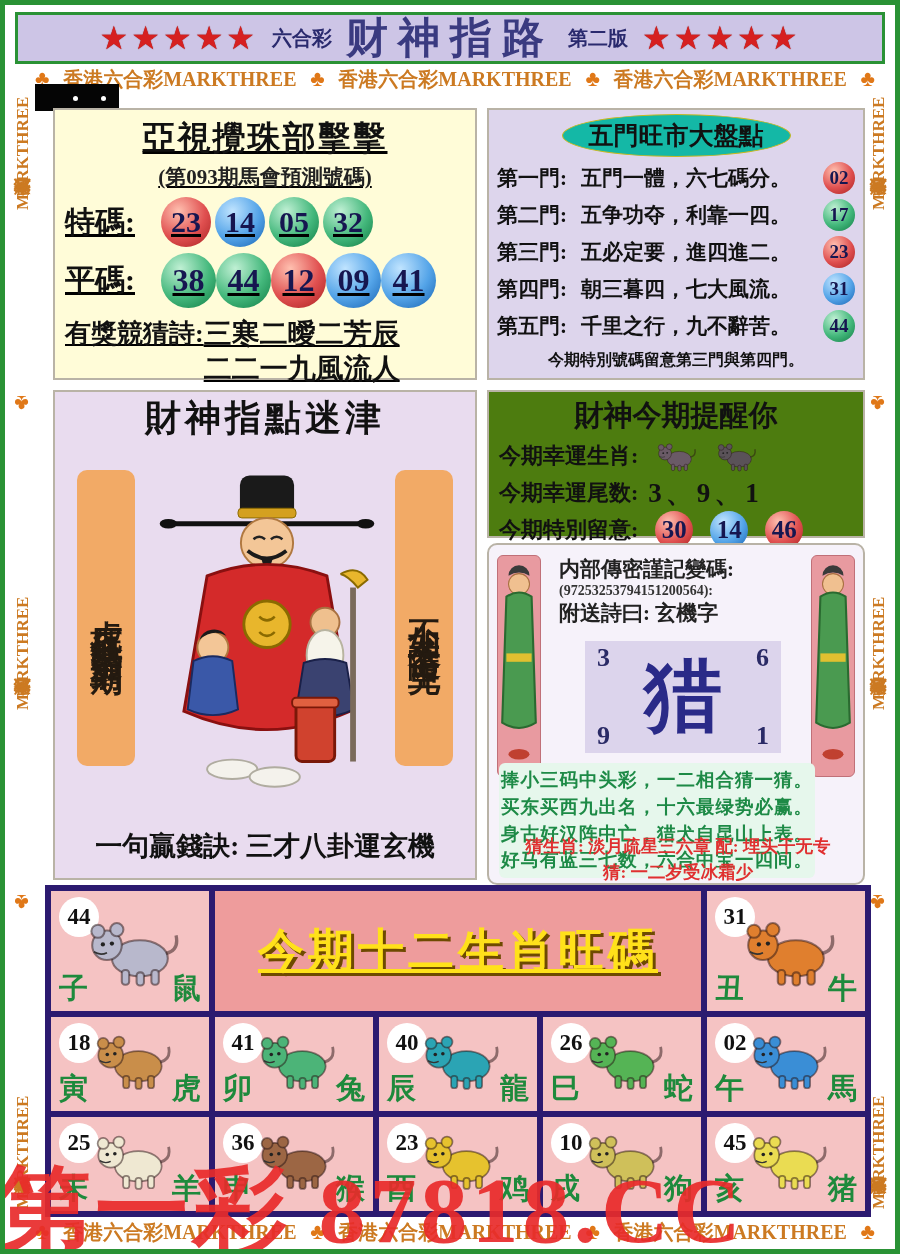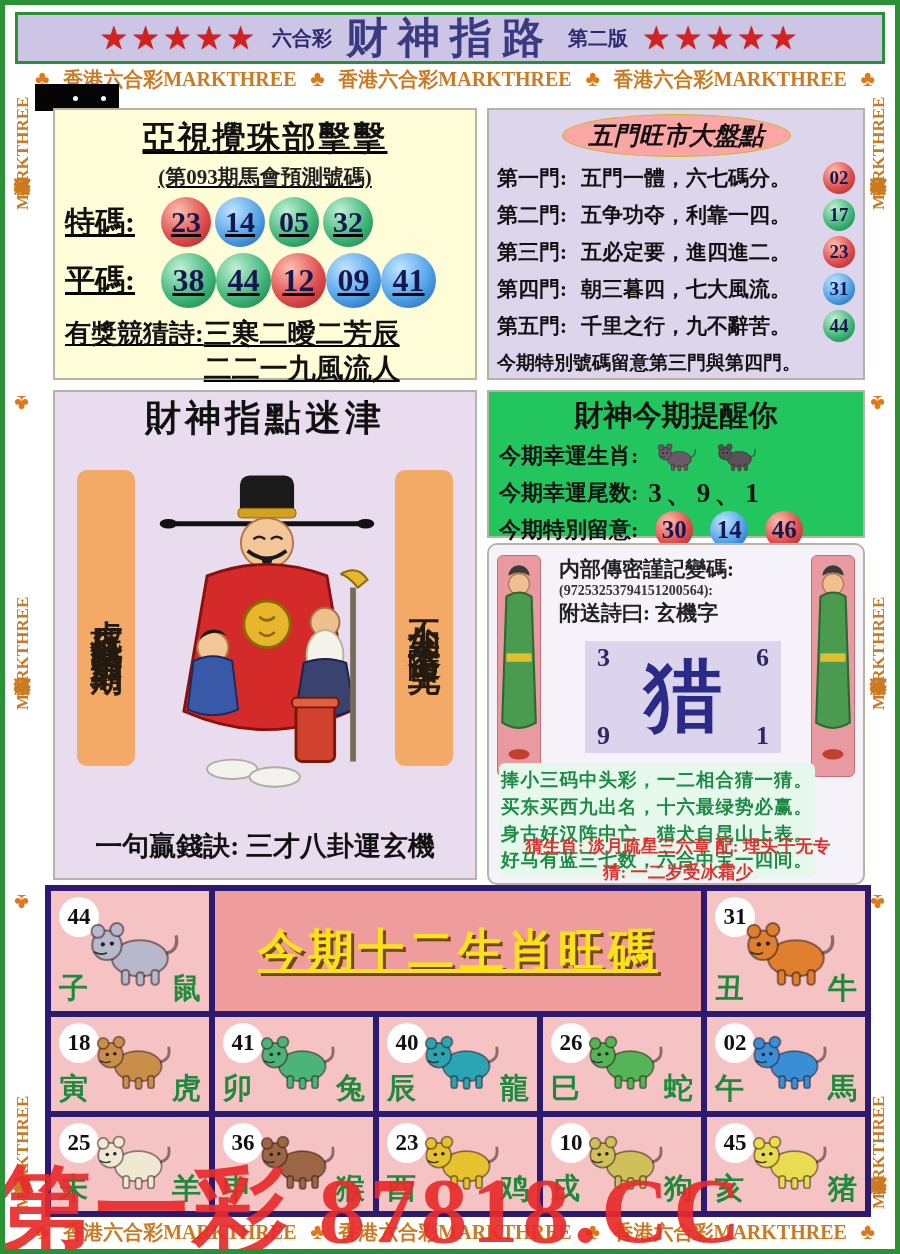--- a/index.html
+++ b/index.html
@@ -58,46 +58,46 @@
   .ball[data-c="blue"]  { background:radial-gradient(circle at 35% 28%, #c0e4ff, #54a4e8 55%, #1560b0); }
   .ball[data-c="green"] { background:radial-gradient(circle at 35% 28%, #c0f0d4, #44b87c 55%, #0e7a42); }
   .ball-lg { width:50px; height:50px; font-size:30px; margin-right:4px; }
   .ball-xl { width:55px; height:55px; font-size:32px; margin-right:0px; }
   .bp-poem { display:flex; margin-top:8px; }
   .bp-poem-label { font-size:26px; font-weight:bold; color:#111; font-family:"Liberation Serif", serif; flex:none;}
   .bp-poem-lines { font-size:28px; font-weight:bold; color:#111; font-family:"Liberation Serif", serif; line-height:1.25;}
   
   .box-doors { left:482px; top:103px; width:378px; height:272px; background:#ddd5ec; padding:4px 8px; }
   .fd-title-wrap { display:flex; justify-content:center; }
-  .fd-title { background:#fca5a5; border:1px solid #c8b820; border-radius:50%;
+  .fd-title { background:#14b8a6; border:1px solid #c8b820; border-radius:50%;
               padding:4px 26px; font-size:25px; font-weight:bold; color:#111;
-              font-family:"Liberation Serif", serif;font-style:italic; }
+              font-family:"Liberation Serif", serif; }
   .fd-row { display:flex; align-items:center; margin-top:5px; }
   .fd-label { font-size:21px; font-weight:bold; color:#111; width:84px; flex:none;
               font-family:"Liberation Serif", serif;}
   .fd-text { font-size:21px; font-weight:bold; color:#111; flex:1;
              font-family:"Liberation Serif", serif;}
   .ball-sm { width:32px; height:32px; font-size:19px; }
-  .fd-footer { font-size:19px; font-weight:bold; color:#111; margin-top:8px;
+  .fd-footer { text-align:center; font-size:16px; font-weight:bold; color:#111; margin-top:8px;
                font-family:"Liberation Serif", serif;}
   
   .box-maze { left:48px; top:385px; width:424px; height:490px; background:#e9dcef; padding:2px; }
   .mz-title { text-align:center; font-size:36px; font-weight:bold; color:#111;
               font-family:"Liberation Serif", serif; letter-spacing:4px;}
   .couplet { position:absolute; top:78px; width:58px; height:296px; background:#f2aa66;
              border-radius:10px; display:flex; align-items:center; justify-content:center;
              writing-mode:vertical-rl; text-orientation:upright;
              font-size:33px; font-weight:bold; color:#241a10; letter-spacing:7px;
              font-family:"Liberation Serif", serif;}
   .couplet.left { left:22px; } .couplet.right { right:22px; }
   .god-art { position:absolute; left:96px; top:60px; width:232px; height:360px; }
   .mz-bottom { position:absolute; left:0; bottom:14px; width:100%; text-align:center;
                font-size:27px; font-weight:bold; color:#111; font-family:"Liberation Serif", serif;}
   
-  .box-remind { left:482px; top:385px; width:378px; height:148px; background:#22c55e; padding:4px 10px; }
+  .box-remind { left:482px; top:385px; width:378px; height:148px; background:#4d7c0f; padding:4px 10px; }
   .rm-title { text-align:center; font-size:29px; font-weight:bold; color:#111;
               font-family:"Liberation Serif", serif;}
   .rm-row { display:flex; align-items:center; margin-top:3px; height:34px; }
   .rm-label { font-size:22px; font-weight:bold; color:#111; font-family:"Liberation Serif", serif; flex:none;}
   .rm-vals { font-size:27px; font-weight:bold; color:#111; margin-left:10px; letter-spacing:4px;
              font-family:"Liberation Serif", serif;}
   .mini-animal { width:46px; height:32px; margin-left:14px; }
   .ball-md { width:38px; height:38px; font-size:25px; margin-left:17px; }
   
   .box-secret { left:482px; top:538px; width:378px; height:342px; background:#f6f2fa;

